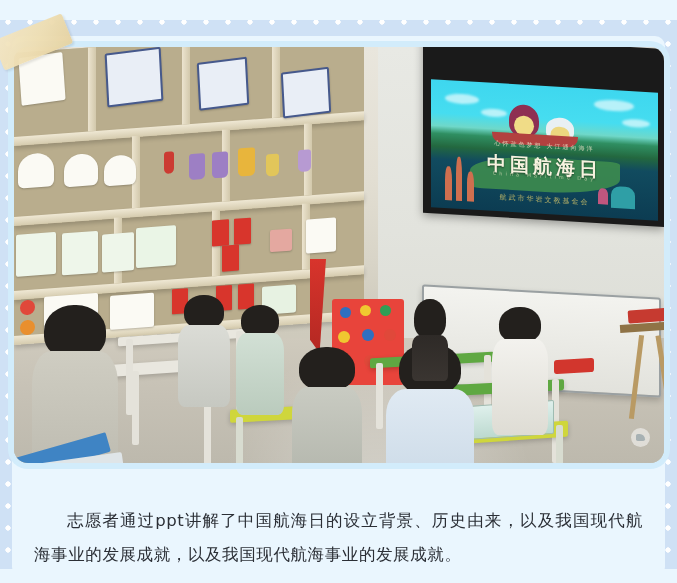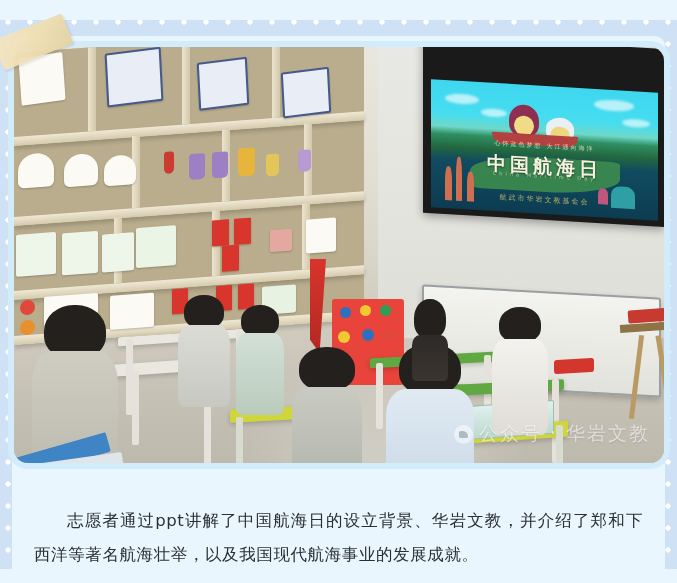--- a/index.html
+++ b/index.html
@@ -615,25 +615,24 @@
       <div class="kid" style="left:478px;top:260px;width:56px;height:126px;">
         <div class="head" style="width:42px;height:36px;"></div>
         <div class="body" style="top:32px;width:56px;height:96px;background:linear-gradient(180deg,#f3f2ee,#dedcd4);"></div>
       </div>
 
       <div style="position:absolute;left:0px;top:398px;width:96px;height:20px;background:#3f84c4;transform:rotate(-16deg);border-radius:2px;"></div>
       <div style="position:absolute;left:6px;top:412px;width:104px;height:28px;background:#dfe5e8;transform:rotate(-8deg);border-radius:2px;"></div>
 
       <div class="watermark">
         <span class="wm-logo"></span>
-        <span>公众号 · 华岩文教</span>
       </div>
 
     </div>
   </div>
 
   <div class="tape"></div>
 
   <div class="caption">
-    <p>志愿者通过ppt讲解了中国航海日的设立背景、华岩文教，并介绍了郑和下西洋等著名航海壮举，以及我国现代航海事业的发展成就。</p>
+    <p>志愿者通过ppt讲解了中国航海日的设立背景、历史由来，以及我国现代航海事业的发展成就，以及我国现代航海事业的发展成就。</p>
   </div>
 
 </div>
 
 </body></html>

